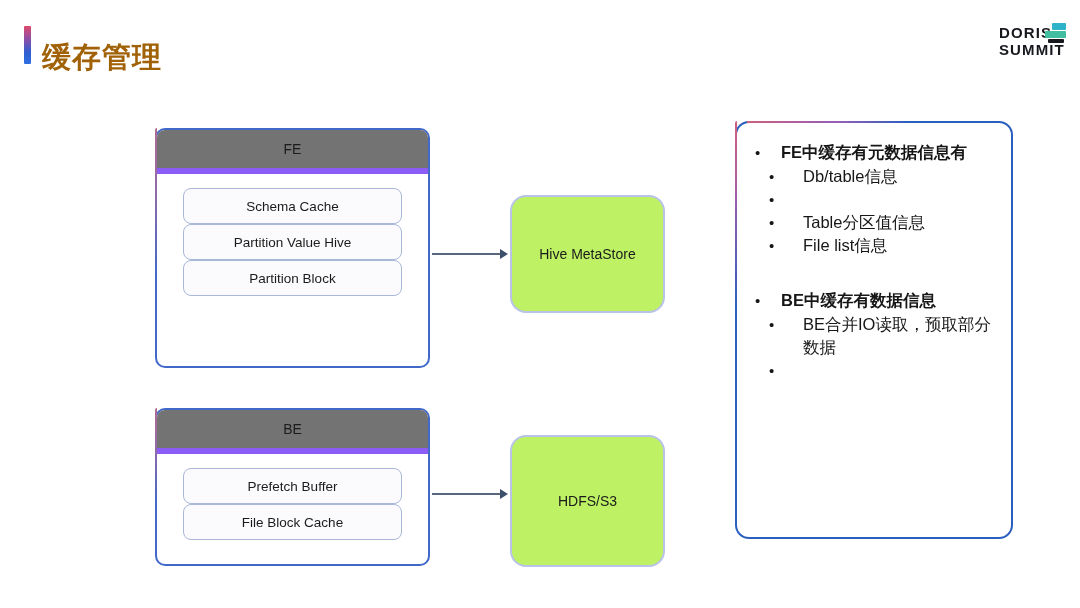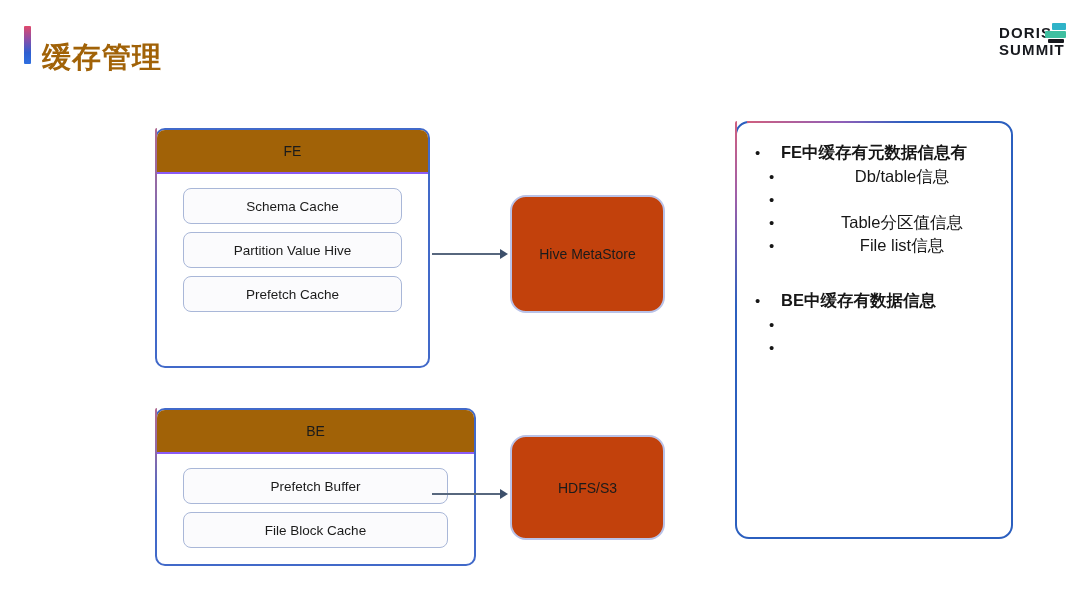--- a/index.html
+++ b/index.html
@@ -111,36 +111,36 @@
     left: -2px; top: -2px;
     width: 2px;
     height: 62%;
     background: linear-gradient(180deg, #b06a90 0%, #8f6aa8 45%, #4169c9 100%);
     border-top-left-radius: 10px;
     pointer-events: none;
   }
   .node-header {
     box-sizing: border-box;
     height: 44px;
-    border-bottom: 2px solid #8b5cf6;
-    background: #a16207;
+    border-bottom: 6px solid #8b5cf6;
+    background: #737373;
     border-top-left-radius: 8px;
     border-top-right-radius: 8px;
     display: flex;
     align-items: center;
     justify-content: center;
     font-size: 14px;
     color: #1b1b1b;
     font-weight: normal;
   }
   .node-body {
     padding: 14px 26px 14px 26px;
     display: flex;
     flex-direction: column;
-    gap: 8px;
+    gap: 0;
     text-align: center;
   }
   .cache-chip {
     box-sizing: border-box;
     height: 36px;
     border: 1.5px solid #a9b7d8;
     border-radius: 8px;
     background: #fbfbfd;
     display: flex;
     align-items: center;
@@ -149,21 +149,21 @@
     color: #1b1b1b;
     white-space: nowrap;
   }
 
   
   .store-node {
     position: absolute;
     box-sizing: border-box;
     border: 2px solid #b9c2e8;
     border-radius: 16px;
-    background: #c2410c;
+    background: #bef264;
     display: flex;
     align-items: center;
     justify-content: center;
     font-size: 14px;
     color: #1b1b1b;
   }
 
   
   .arrow-line {
     position: absolute;
@@ -236,21 +236,21 @@
     color: #161616;
   }
   .note-l2 .bullet-dot {
     flex: 0 0 auto;
     width: 34px;
     text-align: left;
     padding-left: 22px;
     font-size: 15px;
     line-height: 23px;
   }
-  .note-l2 .note-text { flex: 1 1 auto; text-align: center; }
+  .note-l2 .note-text { flex: 1 1 auto; }
   .note-gap { height: 26px; }
 </style>
 </head>
 <body>
 
 <div id="slide-header">
   <div id="title-accent-bar"></div>
   <div id="slide-title">缓存管理</div>
 
   <div id="brand-logo">
@@ -264,43 +264,43 @@
   </div>
 </div>
 
 <div id="diagram">
 
   <div class="node-container" id="node-fe" style="left:155px; top:40px; width:275px; height:240px;">
     <div class="node-header">FE</div>
     <div class="node-body">
       <div class="cache-chip">Schema Cache</div>
       <div class="cache-chip">Partition Value Hive</div>
-      <div class="cache-chip">Prefetch Cache</div>
-    </div>
-  </div>
-
-  <div class="node-container" id="node-be" style="left:155px; top:320px; width:321px; height:158px;">
+      <div class="cache-chip">Partition Block</div>
+    </div>
+  </div>
+
+  <div class="node-container" id="node-be" style="left:155px; top:320px; width:275px; height:158px;">
     <div class="node-header">BE</div>
     <div class="node-body">
       <div class="cache-chip">Prefetch Buffer</div>
       <div class="cache-chip">File Block Cache</div>
     </div>
   </div>
 
   <div class="arrow-line" style="left:432px; top:165px; width:70px;"></div>
   <div class="arrow-head" style="left:500px; top:161px;"></div>
 
   <div class="arrow-line" style="left:432px; top:405px; width:70px;"></div>
   <div class="arrow-head" style="left:500px; top:401px;"></div>
 
   <div class="store-node" id="store-hive" style="left:510px; top:107px; width:155px; height:118px;">
     <span>Hive MetaStore</span>
   </div>
 
-  <div class="store-node" id="store-hdfs" style="left:510px; top:347px; width:155px; height:105px;">
+  <div class="store-node" id="store-hdfs" style="left:510px; top:347px; width:155px; height:132px;">
     <span>HDFS/S3</span>
   </div>
 
   <div id="notes-panel">
 
     <div class="note-group">
       <div class="note-l1">
         <span class="bullet-dot">•</span>
         <span class="note-text">FE中缓存有元数据信息有</span>
       </div>
@@ -323,20 +323,21 @@
 
     <div class="note-gap"></div>
 
     <div class="note-group">
       <div class="note-l1">
         <span class="bullet-dot">•</span>
         <span class="note-text">BE中缓存有数据信息</span>
       </div>
       <div class="note-l2">
         <span class="bullet-dot">•</span>
+        <span class="note-text">BE合并IO读取，预取部分数据</span>
       </div>
       <div class="note-l2">
         <span class="bullet-dot">•</span>
       </div>
     </div>
 
   </div>
 </div>
 
 </body></html>

